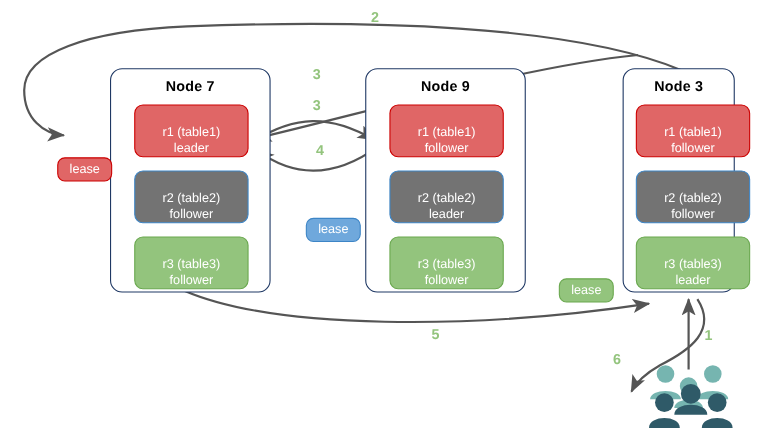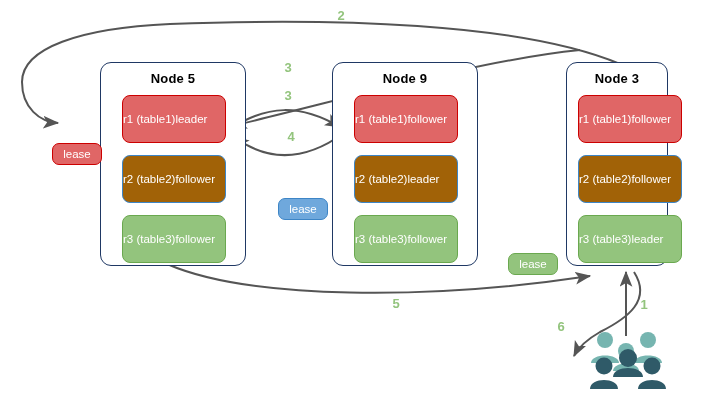--- a/index.html
+++ b/index.html
@@ -44,31 +44,31 @@
     letter-spacing: .2px;
   }
   .replica {
     position: absolute;
     box-sizing: border-box;
     left: 21px;
     width: 104px;
     height: 48px;
     border-radius: 8px;
     display: flex;
-    flex-direction: row;
+    flex-direction: column;
     align-items: center;
-    justify-content: flex-start;
+    justify-content: flex-end;
     color: #ffffff;
     font-size: 11.5px;
     line-height: 14px;
     text-align: center;
   }
   .replica .l1, .replica .l2 { display: block; }
   .rep-red   { background: #e06666; border: 1.6px solid #cc0000; }
-  .rep-blue  { background: #a16207; border: 1.6px solid #3d85c6; }
+  .rep-blue  { background: #737373; border: 1.6px solid #3d85c6; }
   .rep-green { background: #93c47d; border: 1.6px solid #6aa84f; }
   .lease {
     position: absolute;
     box-sizing: border-box;
     border-radius: 7px;
     display: flex;
     align-items: center;
     justify-content: center;
     color: #ffffff;
     font-size: 11.5px;
@@ -116,21 +116,21 @@
     <path d="M 344,133 C 304,162 268,162 234,137" fill="none" stroke="#555555" stroke-width="2" marker-end="url(#ah)"></path>
 
     <path d="M 167,264 C 250,300 430,300 590,276" fill="none" stroke="#555555" stroke-width="2" marker-end="url(#ah)"></path>
 
     <path d="M 626,336 L 626,272" fill="none" stroke="#555555" stroke-width="2" marker-end="url(#ah)"></path>
 
     <path d="M 634,272 C 652,300 628,318 600,332 C 586,340 578,348 574,356" fill="none" stroke="#555555" stroke-width="2" marker-end="url(#ah)"></path>
   </svg>
 
   <div class="node-box" style="left:100px; top:62px; width:146px; height:204px;">
-    <div class="node-title">Node 5</div>
+    <div class="node-title">Node 7</div>
     <div class="replica rep-red" style="top:32px;">
       <span class="l1">r1 (table1)</span>
       <span class="l2">leader</span>
     </div>
     <div class="replica rep-blue" style="top:92px;">
       <span class="l1">r2 (table2)</span>
       <span class="l2">follower</span>
     </div>
     <div class="replica rep-green" style="top:152px;">
       <span class="l1">r3 (table3)</span>

